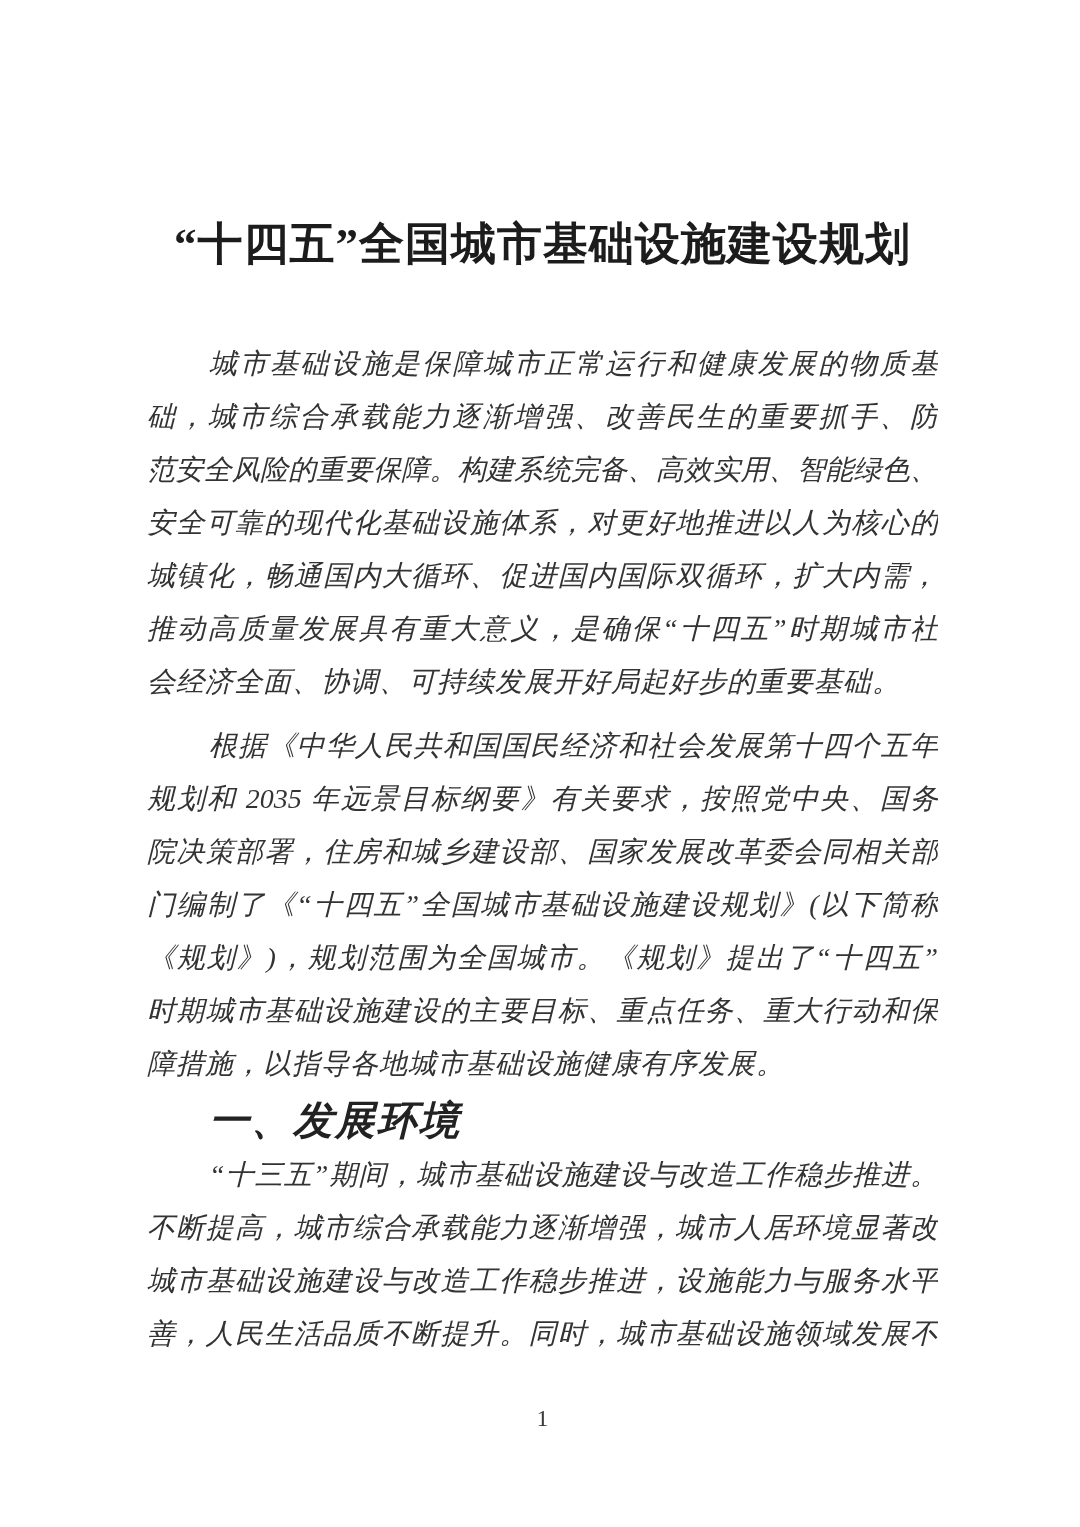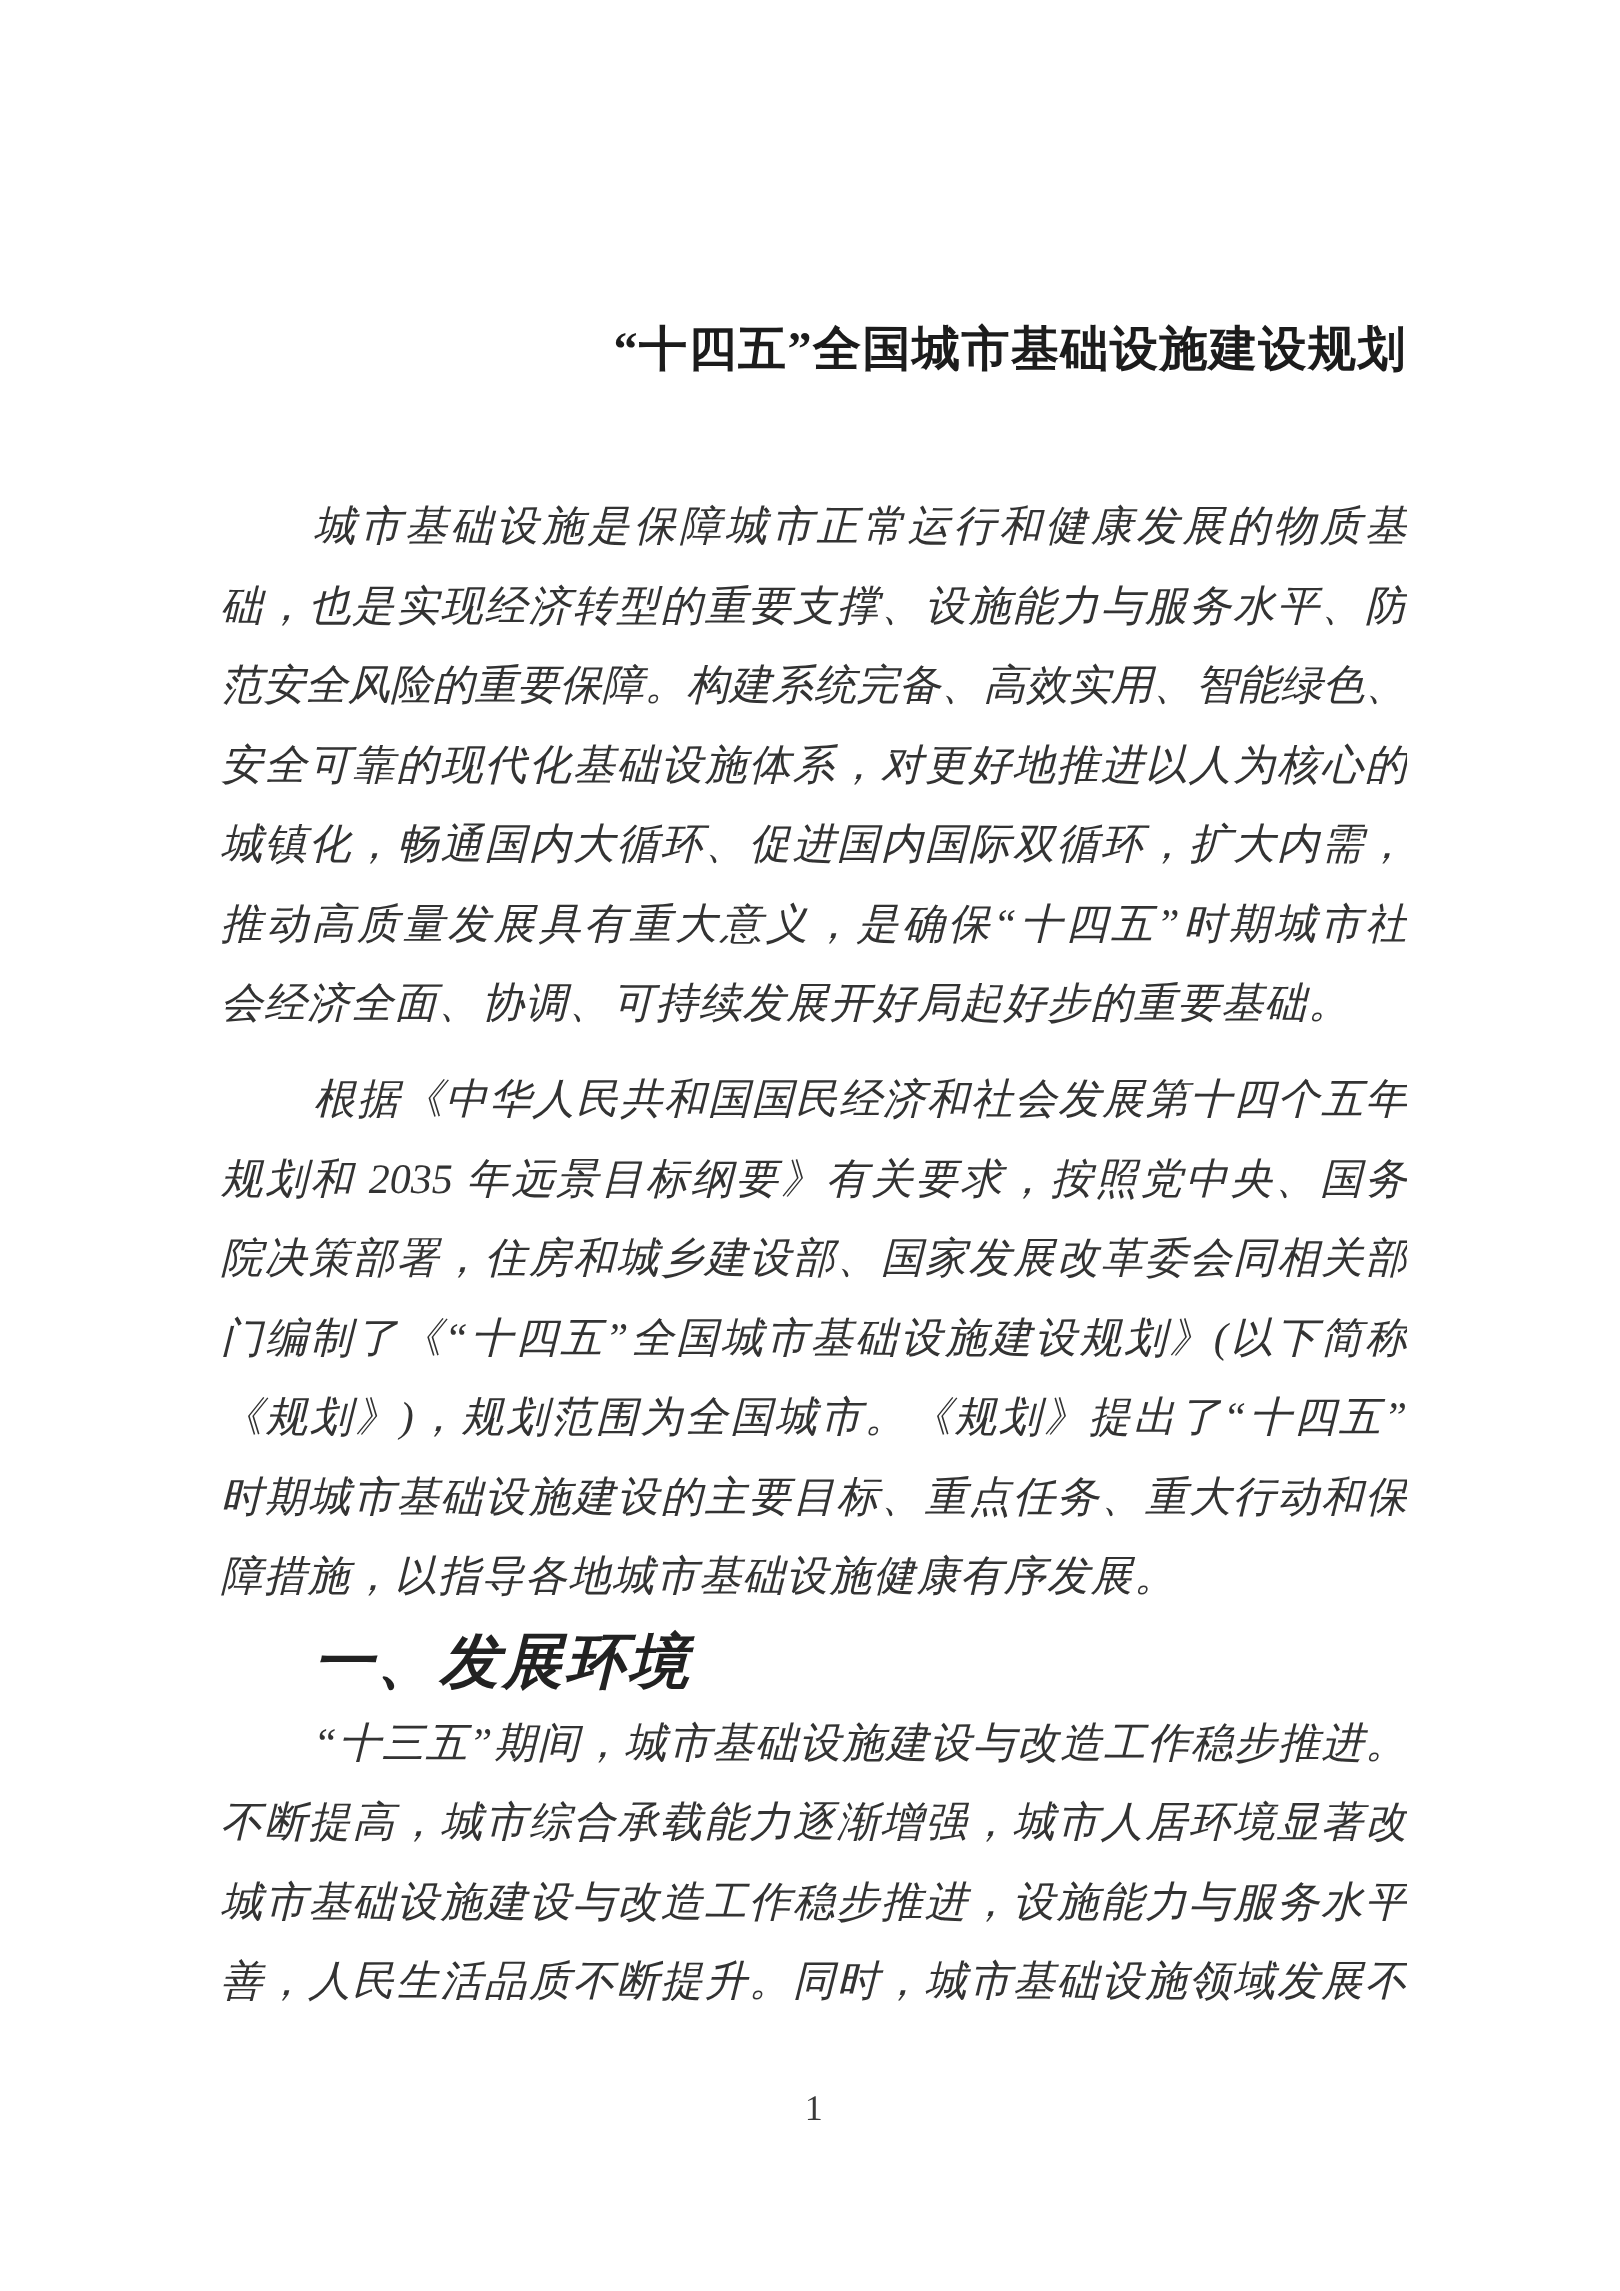--- a/index.html
+++ b/index.html
@@ -12,25 +12,25 @@
     width: 1080px;
     height: 1527px;
     background: #ffffff;
     overflow: hidden;
     font-family: "Liberation Serif", "DejaVu Serif", serif;
     color: #333333;
     box-sizing: border-box;
     padding: 202px 142px 0 147px;
   }
   .doc-title {
-    margin: 0;
-    font-size: 32px;
+    margin: 12px;
+    font-size: 45px;
     font-weight: bold;
     line-height: 60px;
-    text-align: right;
+    text-align: center;
     letter-spacing: 1px;
     color: #1c1c1c;
     white-space: nowrap;
   }
   .body-block {
     margin-top: 63px;
     font-size: 28px;
     line-height: 53px;
     font-style: italic;
   }
@@ -77,21 +77,21 @@
 <body>
 
 <div class="page">
 
   <h1 class="doc-title">“十四五”全国城市基础设施建设规划</h1>
 
   <div class="body-block">
 
     <div class="para">
       <div class="line first">城市基础设施是保障城市正常运行和健康发展的物质基</div>
-      <div class="line">础，也是实现经济转型的重要支撑、设施能力与服务水平、防</div>
+      <div class="line">础，城市综合承载能力逐渐增强、改善民生的重要抓手、防</div>
       <div class="line">范安全风险的重要保障。构建系统完备、高效实用、智能绿色、</div>
       <div class="line">安全可靠的现代化基础设施体系，对更好地推进以人为核心的</div>
       <div class="line">城镇化，畅通国内大循环、促进国内国际双循环，扩大内需，</div>
       <div class="line">推动高质量发展具有重大意义，是确保“十四五”时期城市社</div>
       <div class="line lastline">会经济全面、协调、可持续发展开好局起好步的重要基础。</div>
     </div>
 
     <div class="para">
       <div class="line first">根据《中华人民共和国国民经济和社会发展第十四个五年</div>
       <div class="line">规划和 2035 年远景目标纲要》有关要求，按照党中央、国务</div>

